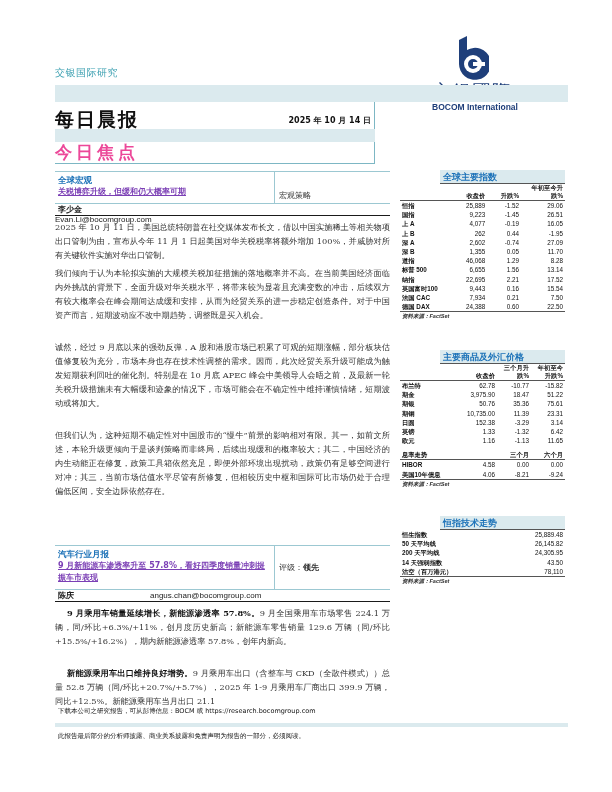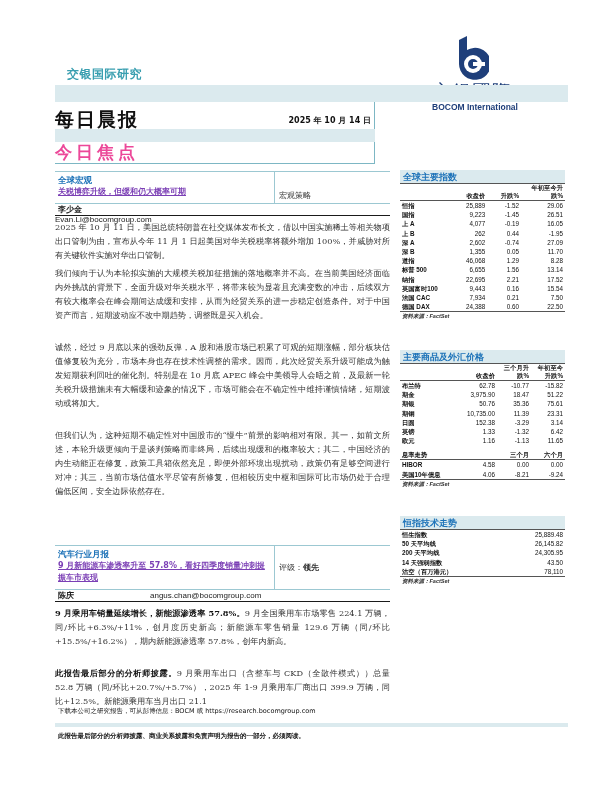--- a/index.html
+++ b/index.html
@@ -2,21 +2,21 @@
 <html><head>
 <meta charset="utf-8">
 <style>
   * { margin: 0; padding: 0; box-sizing: border-box; }
   html, body { width: 612px; height: 792px; background: #ffffff; overflow: hidden; }
   body { position: relative; font-family: "DejaVu Sans", "Liberation Sans", sans-serif; color: #222; }
 
   .abs { position: absolute; }
 
   
-  .brand-research { left: 55px; top: 66px; font-size: 12px; font-weight: bold; color: #3a9fb0; letter-spacing: 0.5px; margin-left: 12px; }
+  .brand-research { left: 55px; top: 66px; font-size: 10px; font-weight: normal; color: #3a9fb0; letter-spacing: 0.5px; }
   .logo { left: 385px; top: 36px; width: 180px; height: 48px; display: flex; align-items: center; flex-direction: column; }
   .logo-mark { width: 34px; height: 44px; position: relative; margin-right: 6px; }
   .logo-text { display: flex; flex-direction: column; }
   .logo-cn { font-size: 19px; color: #1f3f7a; letter-spacing: 1px; line-height: 22px; }
   .logo-en { font-size: 8.5px; color: #1f3f7a; font-weight: bold; font-family: "Liberation Sans", sans-serif; }
 
   .band-top { left: 55px; top: 85px; width: 513px; height: 17px; background: #dbeaee; }
   .vline { left: 374px; top: 102px; width: 1px; height: 58px; background: #7db7c4; }
 
   .title { left: 55px; top: 107px; font-size: 19px; font-weight: bold; color: #111; letter-spacing: 2px; font-family: "DejaVu Serif", serif; }
@@ -29,36 +29,36 @@
   .sec-head { left: 55px; width: 335px; border-top: 1px solid #9cc8d2; border-bottom: 1px solid #9cc8d2; display: flex; }
   .sec-left { flex: 0 0 220px; padding: 2px 3px; border-right: 1px solid #9cc8d2; }
   .sec-right { flex: 1; padding: 2px 4px; display: flex; align-items: flex-end; font-size: 8px; color: #333; }
   .sec-cat { font-size: 8.5px; font-weight: bold; color: #1c72b8; line-height: 12px; }
   .sec-link { font-size: 8px; color: #7b3fb5; text-decoration: underline; line-height: 12px; font-weight: bold; }
   .author-row { left: 55px; width: 335px; height: 11px; border-bottom: 1px solid #1a1a1a; display: flex; font-size: 8px; line-height: 10px; }
   .author-name { width: 95px; font-weight: bold; padding-left: 3px; }
   .author-email { font-family: "Liberation Sans", sans-serif; }
 
   .para { left: 55px; width: 335px; font-size: 8.2px; line-height: 14px; color: #333; text-align: justify; font-family: "DejaVu Serif", serif; }
-  .para b { color: #111; }
+  .para b { color: #111; margin-left: 12px; }
 
   
   .rbox { left: 400px; width: 165px; font-family: "Liberation Sans", sans-serif; }
-  .rtitle { background: #dbeaee; font-size: 9px; font-weight: bold; color: #1c72b8; padding: 1px 3px; height: 14px; line-height: 12px; border-bottom: 1.5px solid #555; }
+  .rtitle { background: #dbeaee; font-size: 9px; font-weight: bold; color: #1c72b8; padding: 1px 3px; height: 14px; line-height: 12px; border-bottom: 1.5px solid #555; margin-left: 40px; }
   .rtable { width: 100%; border-collapse: collapse; font-size: 6.3px; }
   .rtable th { font-weight: bold; text-align: right; padding: 0 2px; line-height: 8px; color: #111; vertical-align: bottom; }
   .rtable td { text-align: right; padding: 0 2px; line-height: 9.2px; color: #111; }
   .rtable td.lbl { text-align: left; font-weight: bold; }
   .rtable tr.hdr th { border-bottom: 1px solid #555; }
   .rtable tr.last td { border-bottom: 1.5px solid #555; }
   .src { font-size: 5.5px; font-style: italic; font-weight: bold; color: #333; padding-left: 2px; line-height: 9px; }
 
   
   .band-bottom { left: 55px; top: 723px; width: 513px; height: 4px; background: #dbeaee; }
-  .foot1 { left: 58px; top: 732px; font-size: 6.5px; font-weight: bold; color: #111; }
+  .foot1 { left: 58px; top: 732px; font-size: 6.5px; font-weight: normal; color: #111; }
   .foot2 { left: 58px; top: 707px; font-size: 6.5px; color: #111; }
 </style>
 </head>
 <body>
 
 <div class="abs brand-research">交银国际研究</div>
 
 <div class="abs logo">
   <div class="logo-mark">
     <svg width="34" height="44" viewBox="0 0 34 44">
@@ -114,21 +114,21 @@
 </div>
 <div class="abs author-row" style="top:591px;">
   <span class="author-name">陈庆</span>
   <span class="author-email">angus.chan@bocomgroup.com</span>
 </div>
 
 <div class="abs para" style="top:606px;">
   <b>9 月乘用车销量延续增长，新能源渗透率 57.8%。</b><span>9 月全国乘用车市场零售 224.1 万辆，同/环比+6.3%/+11%，创月度历史新高；新能源车零售销量 129.6 万辆（同/环比+15.5%/+16.2%），期内新能源渗透率 57.8%，创年内新高。</span>
 </div>
 <div class="abs para" style="top:666px;">
-  <b>此报告最后部分的分析师披露。</b><span>9 月乘用车出口（含整车与 CKD（全散件模式））总量 52.8 万辆（同/环比+20.7%/+5.7%），2025 年 1-9 月乘用车厂商出口 399.9 万辆，同比+12.5%。新能源乘用车当月出口 21.1</span>
+  <b>新能源乘用车出口维持良好增势。</b><span>9 月乘用车出口（含整车与 CKD（全散件模式））总量 52.8 万辆（同/环比+20.7%/+5.7%），2025 年 1-9 月乘用车厂商出口 399.9 万辆，同比+12.5%。新能源乘用车当月出口 21.1</span>
 </div>
 
 <div class="abs rbox" style="top:170px;">
   <div class="rtitle">全球主要指数</div>
   <table class="rtable">
     <tbody>
         <tr class="hdr">
       <th style="text-align:left;width:52px;"></th>
       <th>收盘价</th>
       <th>升跌%</th>

